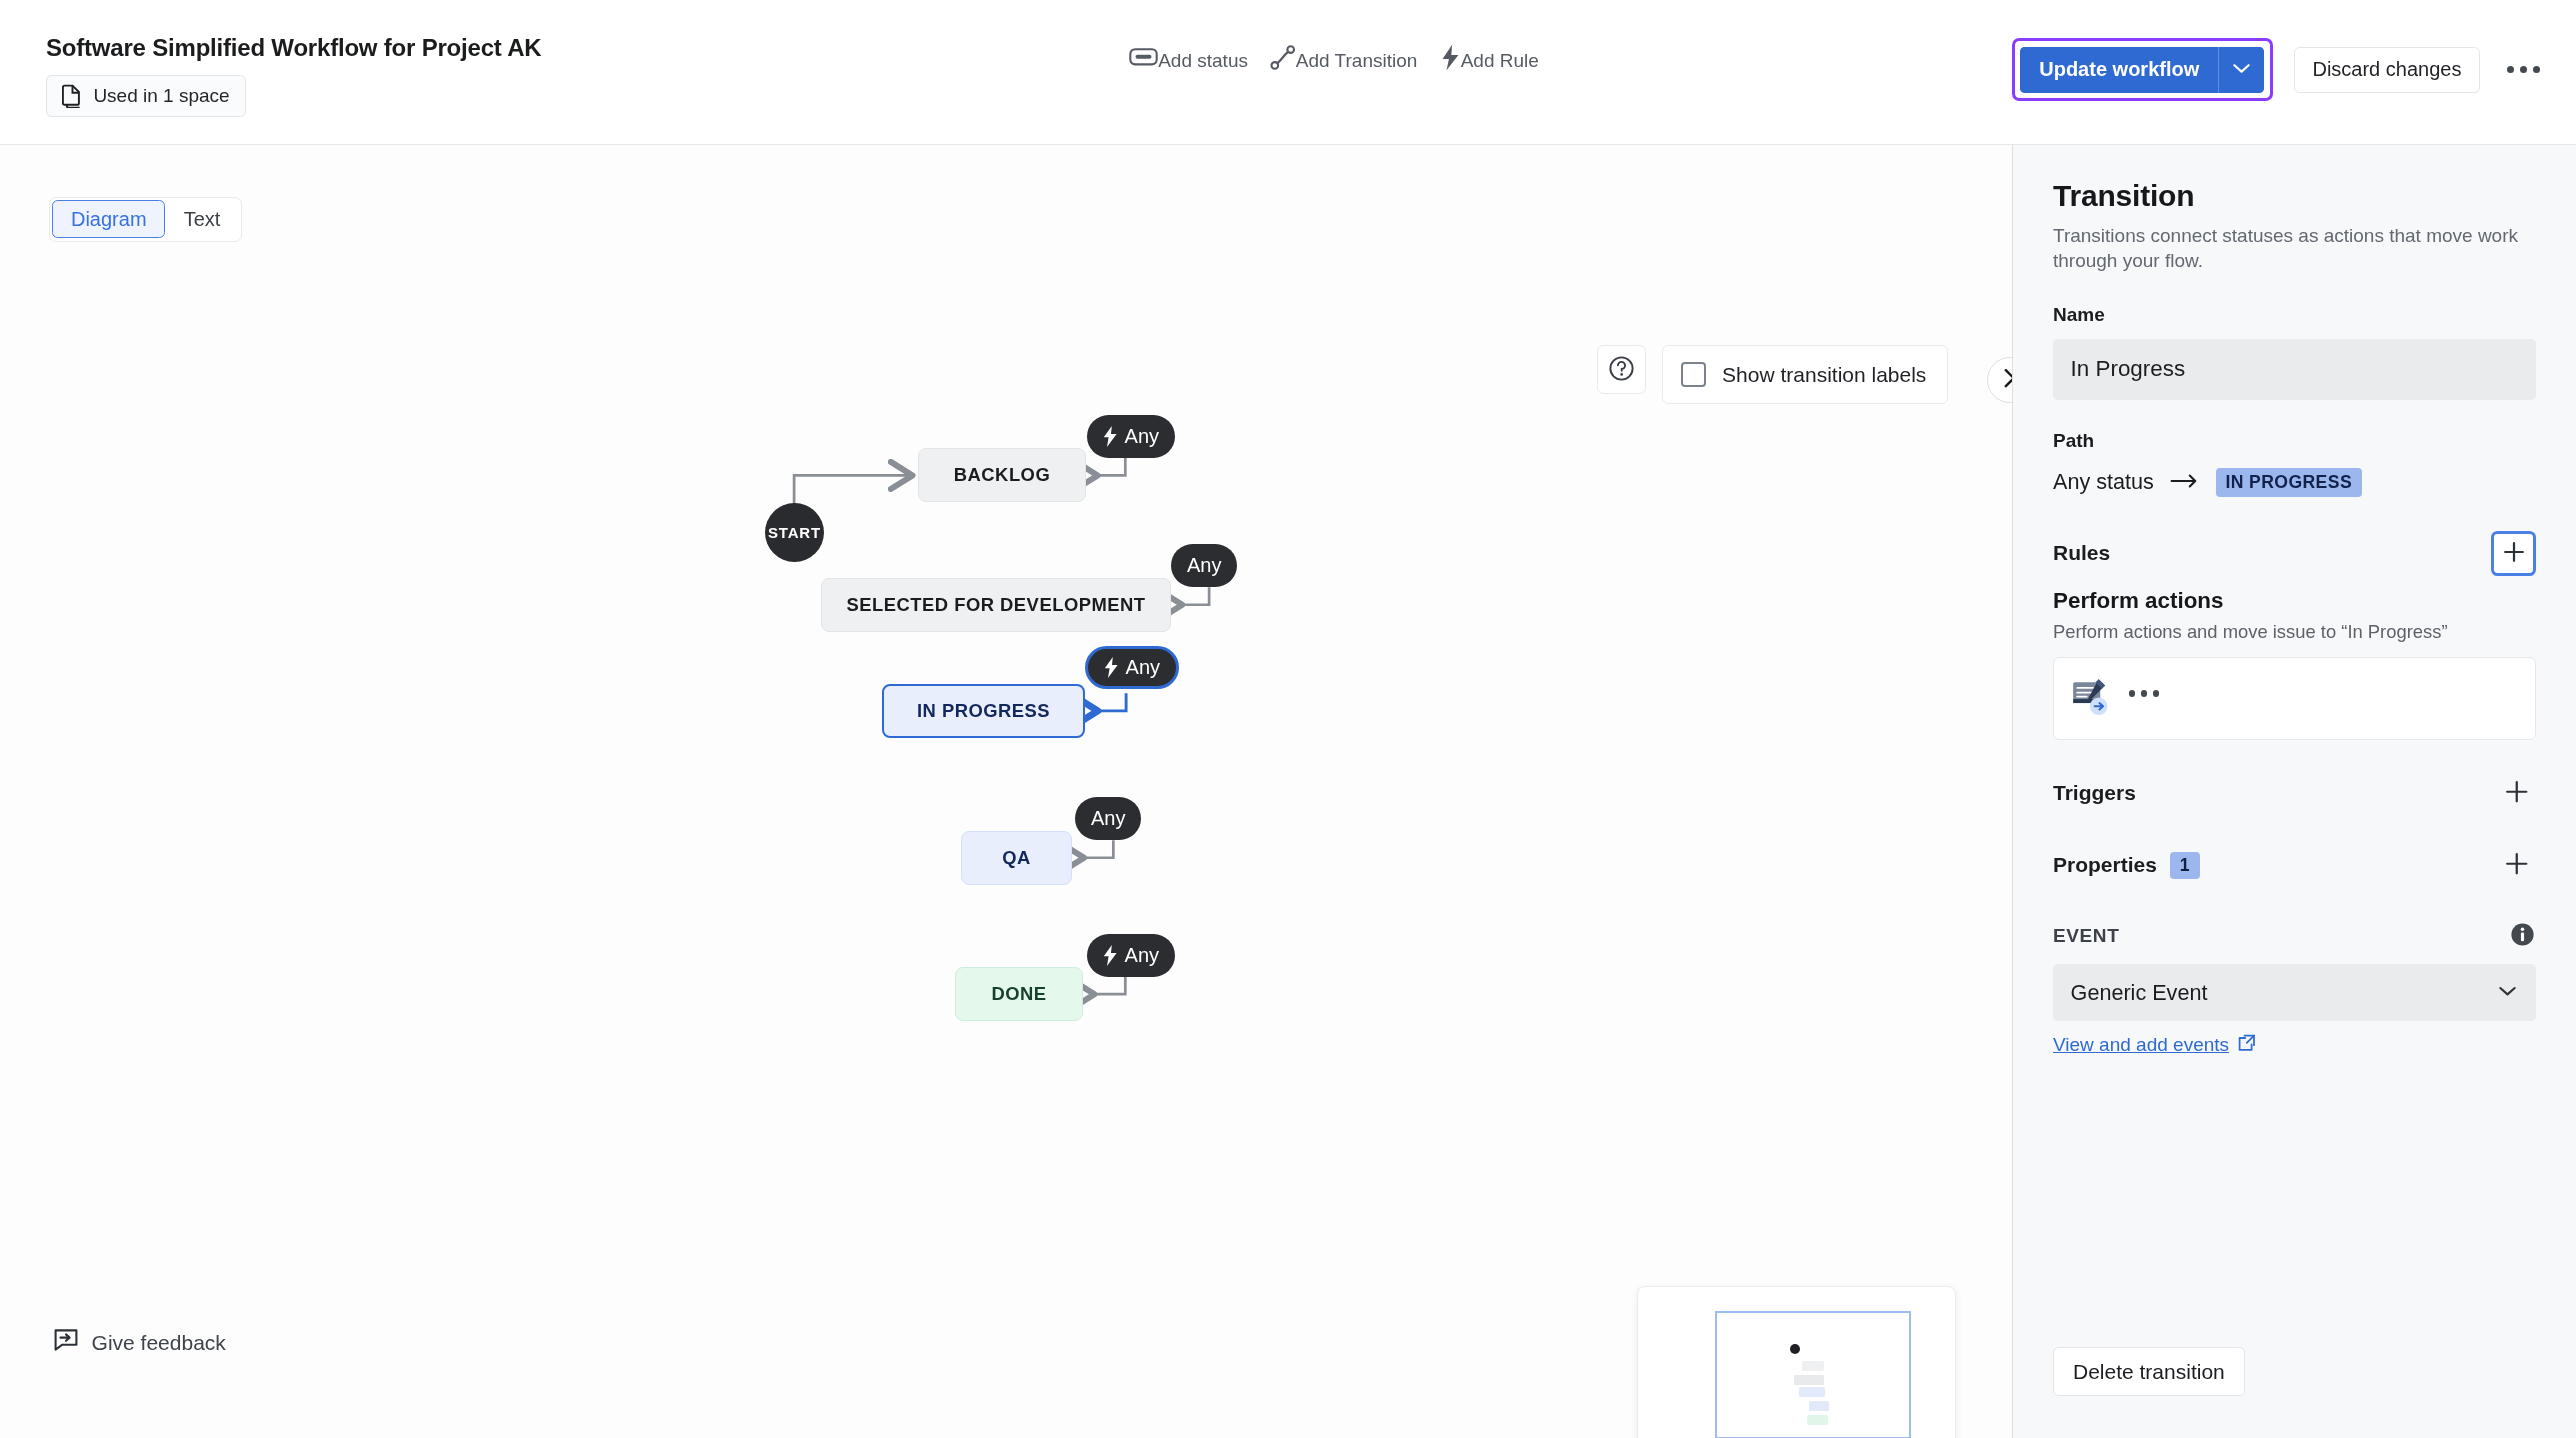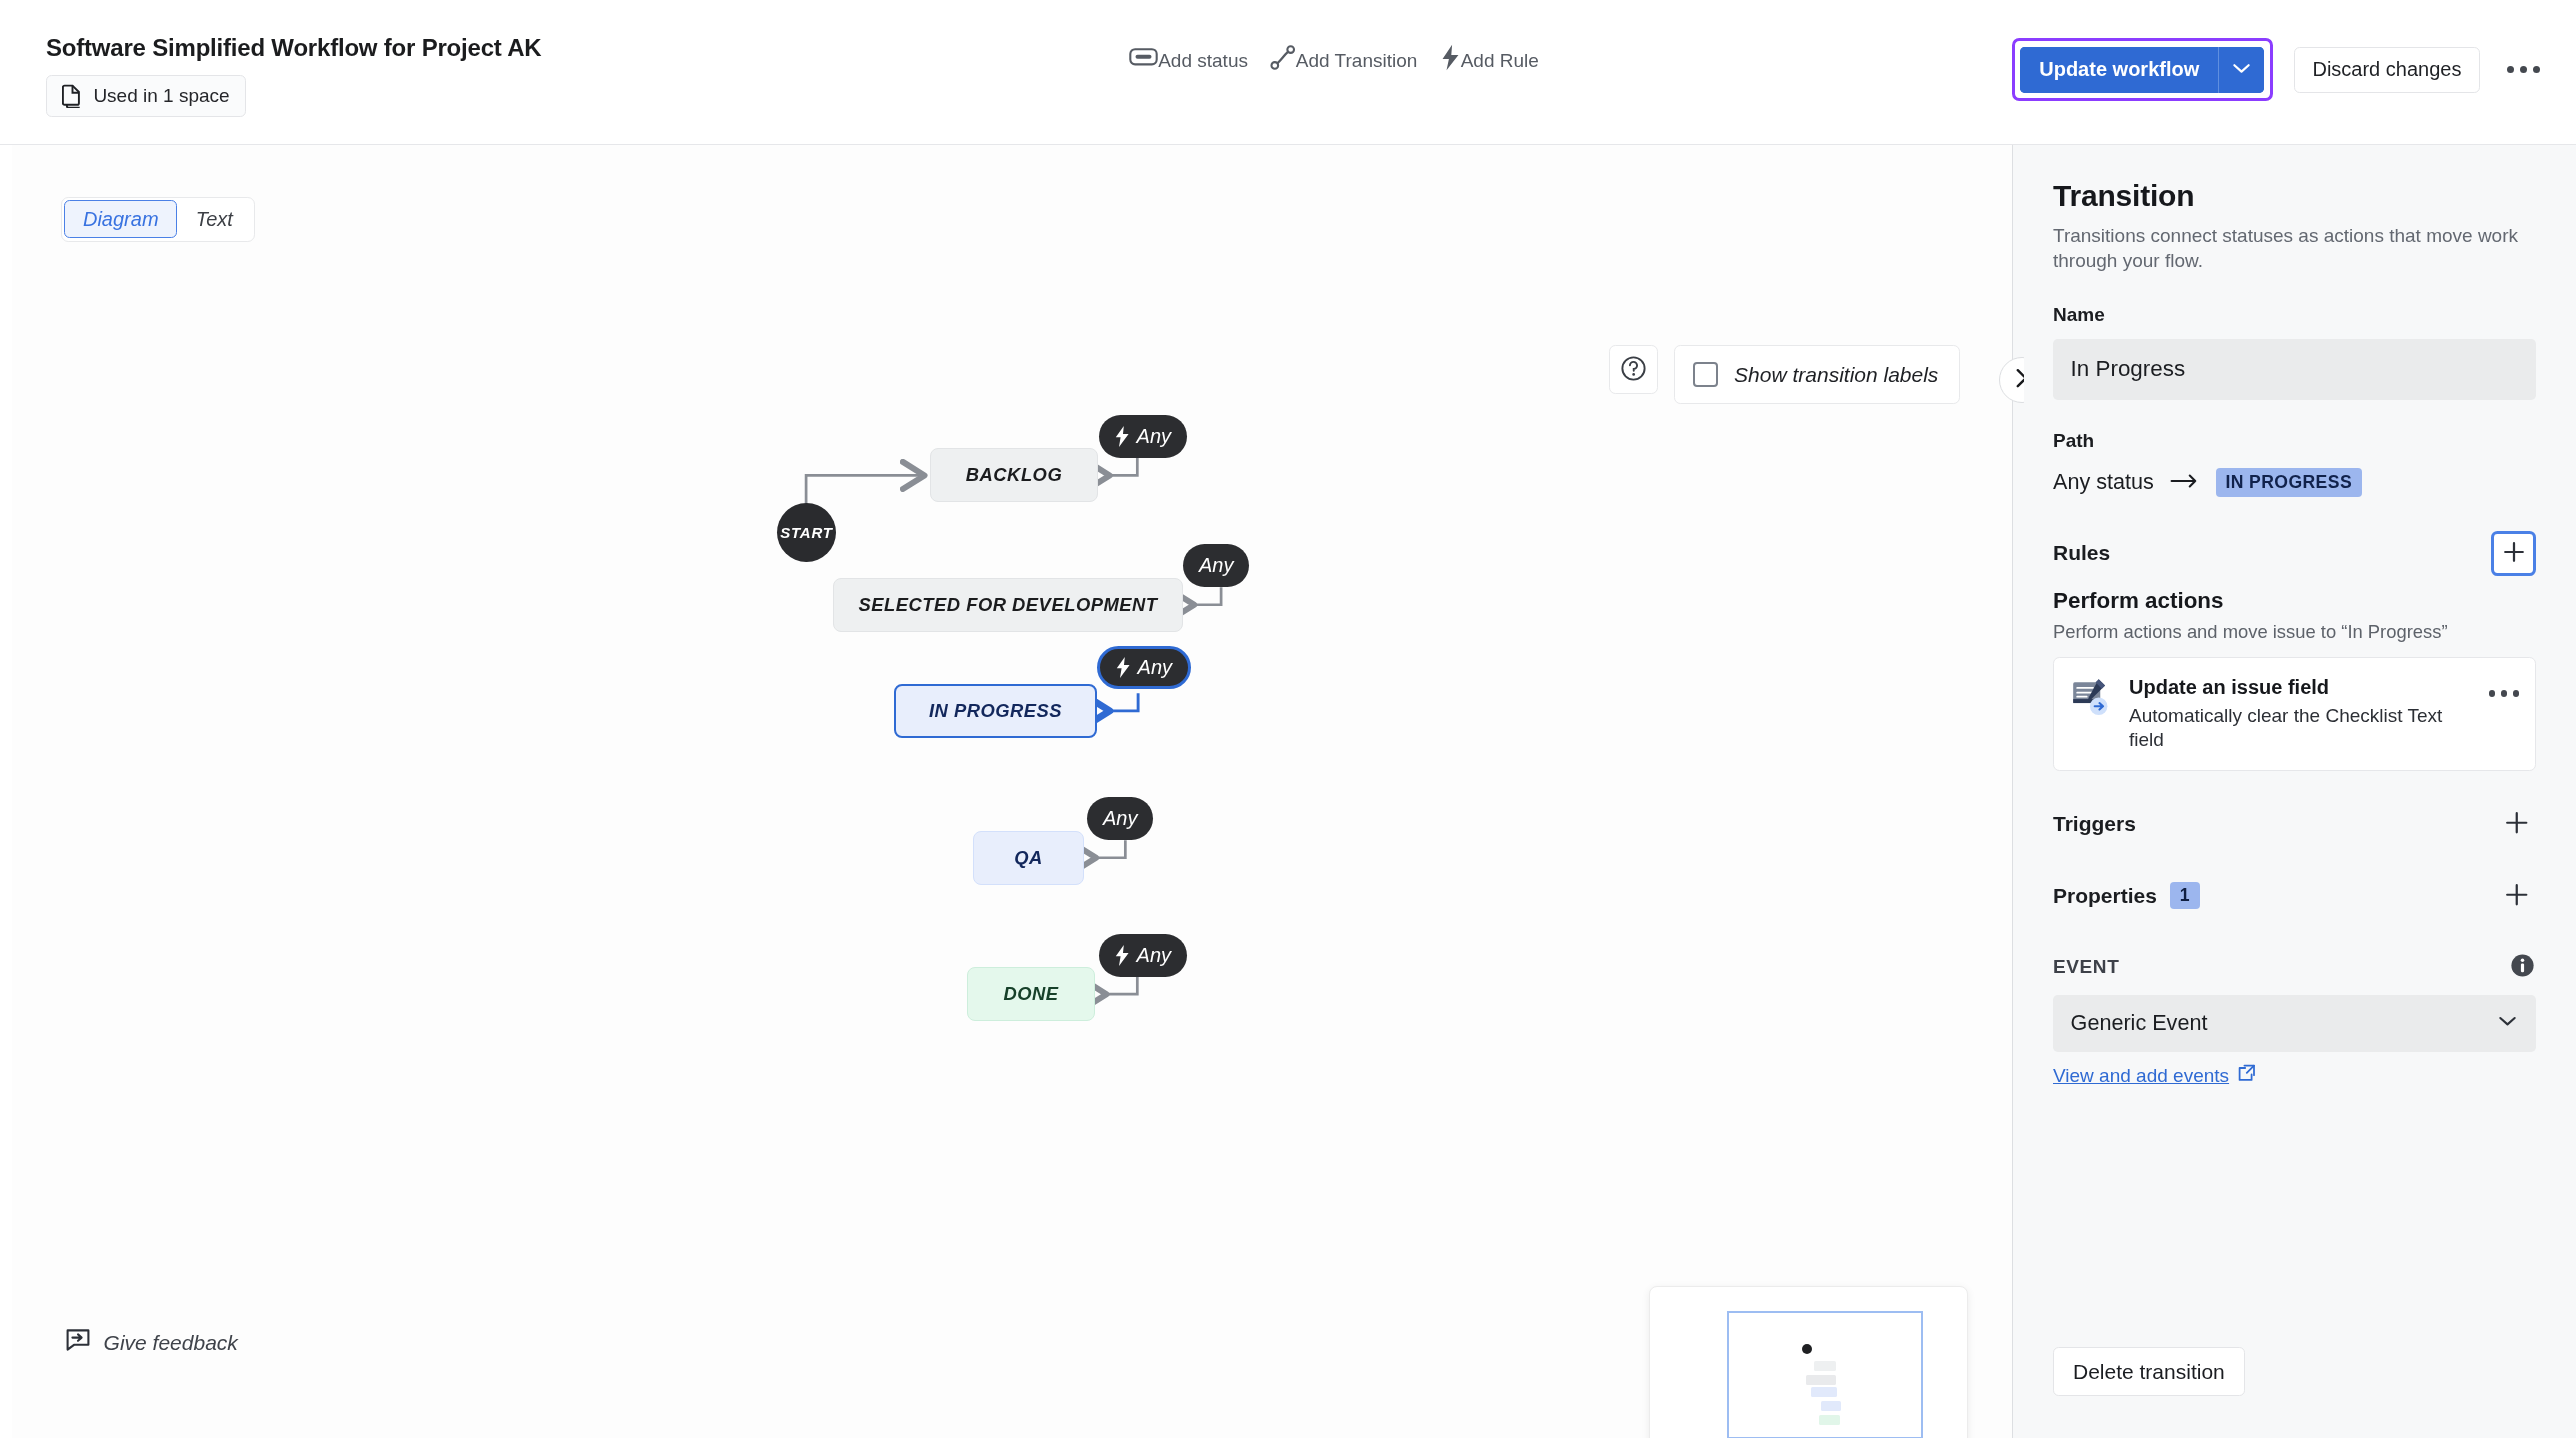--- a/index.html
+++ b/index.html
@@ -83,25 +83,24 @@
   #more-btn {
     margin-left: 21px; width: 45px; height: 45px;
     display: flex; align-items: center; justify-content: center;
     cursor: pointer; border-radius: 4.8px;
   }
   .dots { display: flex; gap: 5.6px; }
   .dots i { width: 7.2px; height: 7.2px; border-radius: 50%; background: #44484f; display:block; }
 
   
   #canvas {
-    position: absolute; left: 12px; top: 145px;
+    position: absolute; left: 0; top: 145px;
     width: 2012px; height: 1293px;
     background: #fdfdfd;
     overflow: hidden;
-    font-style: italic;
   }
 
   
   #seg {
     position: absolute; left: 49px; top: 52px;
     display: flex; background: #ffffff;
     border: 1.6px solid #e8e9eb; border-radius: 7.2px; padding: 2.4px;
   }
   .seg-btn {
     height: 38px; padding: 0 17.6px;
@@ -522,24 +521,20 @@
         <svg width="43" height="43" viewBox="0 0 54 54">
           <rect x="4" y="8" width="34" height="26" rx="2" fill="#7b8699"></rect>
           <rect x="4" y="29" width="34" height="5" fill="#2c3a56"></rect>
           <path d="M9 15 h20 M9 21 h20 M9 26 h12" stroke="#ffffff" stroke-width="2.2" stroke-linecap="round"></path>
           <path d="M36 4 L44 12 L27 29 L22 31 L24 26 z" fill="#2c3a56"></path>
           <path d="M36 4 L44 12 L40 16 L32 8 z" fill="#46557a"></path>
           <circle cx="36" cy="38" r="11" fill="#cfe0fb"></circle>
           <path d="M31 38 h10 M37 34 l4.5 4 -4.5 4" fill="none" stroke="#2f6ad3" stroke-width="2.6" stroke-linecap="round" stroke-linejoin="round"></path>
         </svg>
       </span>
-      <span class="rc-body">
-        <span id="rc-title" style="display:block">Update an issue field</span>
-        <span id="rc-sub" style="display:block">Automatically clear the Checklist Text field</span>
-      </span>
       <span id="rc-more">
           <i></i>
           <i></i>
           <i></i>
         </span>
     </div>
 
     <div class="section-head">
       <div class="left">
         <span class="section-title">Triggers</span>

